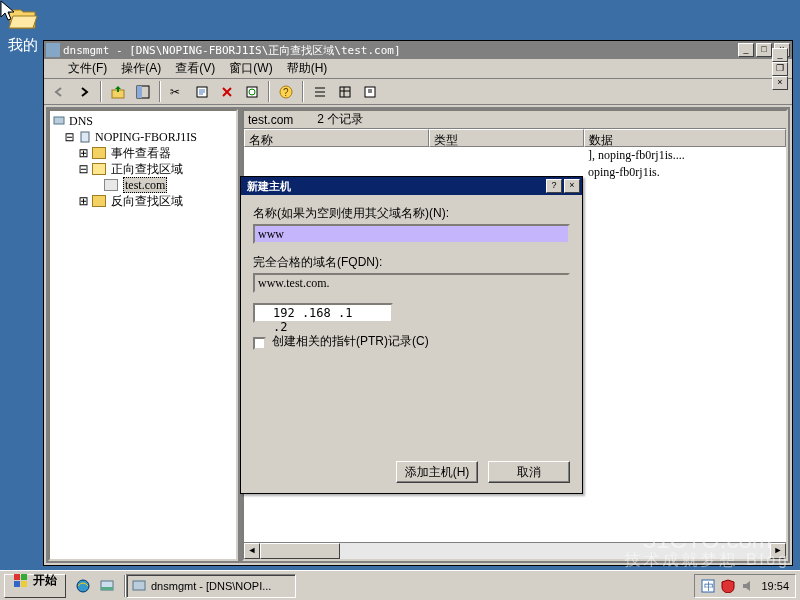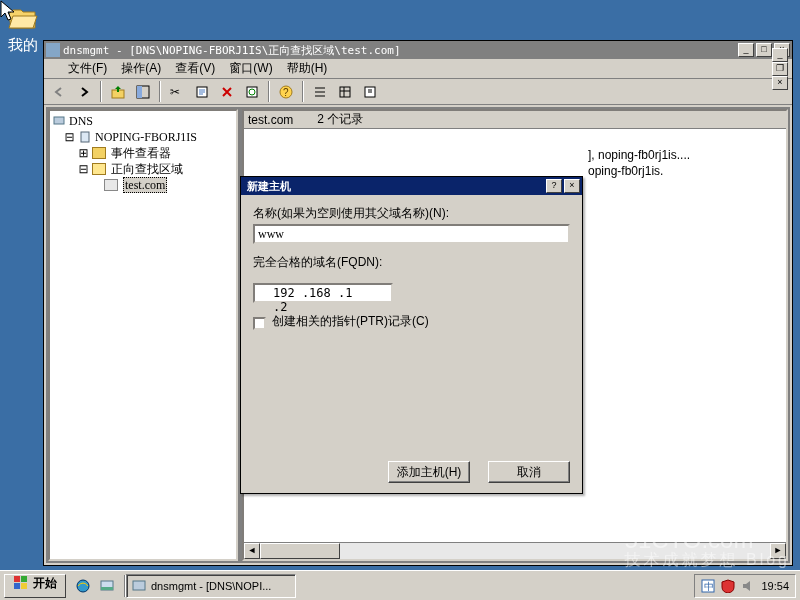--- a/index.html
+++ b/index.html
@@ -94,21 +94,21 @@
   }
   .list-cols {
     height:18px; display:flex;
   }
   .list-cols .col {
     background:#d4d0c8;
     border:1px solid #fff; border-right-color:#808080; border-bottom-color:#808080;
     padding:2px 4px; font-size:12px;
   }
   .list-body { position:absolute; top:36px; left:0; right:0; bottom:20px; overflow:hidden;}
-  .row { display:flex; padding:1px 4px; }
+  .row { display:flex; padding:1px 4px;font-family:Liberation Serif, serif; }
   .hscroll {
     position:absolute; left:0; right:0; bottom:0; height:17px;
     background:#d4d0c8; border-top:1px solid #808080;
     display:flex;
   }
   .hscroll .arrow {
     width:16px; height:16px; background:#d4d0c8;
     border:1px solid #fff; border-right-color:#404040; border-bottom-color:#404040;
     font-size:9px; text-align:center; line-height:13px;
   }
@@ -123,54 +123,54 @@
     background:#d4d0c8;
     border:1px solid #000;
     box-shadow: 2px 2px 2px rgba(0,0,0,0.3);
   }
   .dialog .titlebar { background: linear-gradient(to right,#0a246a,#a6caf0); background:#0a246a;}
   .dialog-body { padding:10px 12px; }
   .field-label { font-size:12px; margin-bottom:2px; }
   .textbox {
     width:100%; height:20px;
     border:2px inset #d4d0c8;
-    background:#ffffff; padding:1px 3px; font-size:12px;
+    background:#c4b5fd; padding:1px 3px; font-size:12px;
     font-family:"SimSun",Tahoma;
   }
   .textbox.readonly { background:#d4d0c8; }
   .ipbox {
     width:140px; height:20px;
     border:2px inset #d4d0c8; background:#fff;
     padding:1px 18px; font-size:12px;
     font-family:"SimSun",monospace;
   }
   .checkbox-row { display:flex; align-items:flex-end; gap:6px; margin-top:10px;}
   .checkbox-row .cb { width:13px; height:13px; border:2px inset #d4d0c8; background:#fff;}
   .dlg-buttons {
-    position:absolute; right:12px; bottom:10px; display:flex; gap:18px;
+    position:absolute; right:12px; bottom:10px; display:flex; gap:10px;
   }
   .btn {
     min-width:82px; height:22px;
     background:#d4d0c8;
     border:1px solid #fff;
     border-right-color:#404040; border-bottom-color:#404040;
     box-shadow: inset -1px -1px #808080, inset 1px 1px #d4d0c8;
     font-size:12px; text-align:center; line-height:20px;
     padding:0 6px;
   }
   
   .taskbar {
     position:absolute; left:0; right:0; bottom:0; height:30px;
     background:#d4d0c8; border-top:1px solid #fff;
     display:flex; align-items:center; padding:2px 4px;
   }
   .start-btn {
-    height:24px; padding:0 8px;
+    height:24px; padding:8px 8px;
     border:1px solid #fff; border-right-color:#404040; border-bottom-color:#404040;
-    display:flex; align-items:flex-start; gap:4px;
+    display:flex; align-items:flex-end; gap:4px;
     background:#d4d0c8; font-weight:bold; font-size:12px;
   }
   .ql { display:flex; gap:2px; margin:0 6px;}
   .ql .qbtn { width:22px; height:22px; display:flex; align-items:center; justify-content:center;}
   .task-btn {
     height:24px; width:170px;
     border:1px solid #808080; border-right-color:#fff; border-bottom-color:#fff;
     background:#d4d0c8; display:flex; align-items:center; padding:0 4px; gap:4px;
     box-shadow: inset 1px 1px #404040;
     font-size:11px;
@@ -178,21 +178,21 @@
   }
   .tray {
     margin-left:auto; height:24px;
     border:1px solid #808080; border-right-color:#fff; border-bottom-color:#fff;
     display:flex; align-items:center; padding:0 6px; gap:6px;
     font-size:11px;
   }
   .watermark {
     position:absolute; right:10px; bottom:32px;
     font-size:24px; font-family:Arial; color:rgba(255,255,255,0.5);
-    text-align:left; line-height:1;
+    text-align:center; line-height:1;
   }
   .watermark .sub { font-size:16px; letter-spacing:3px;}
   svg { display:block; }
 </style>
 </head>
 <body>
 
 <div class="desktop-icon" style="left:6px; top:4px;">
   <svg class="ico" viewBox="0 0 32 32">
       <path d="M2 10 L6 6 H14 L16 8 H28 V24 H4 Z" fill="#f6d36b" stroke="#a07b1f"></path>
@@ -327,27 +327,37 @@
         </div>
         <div class="tree-item" style="padding-left:26px;">
           <span class="toggle">⊟</span>
           <span class="folder open"></span>
           <span class="label">正向查找区域</span>
         </div>
         <div class="tree-item selected" style="padding-left:52px;">
           <span class="folder" style="background:#e8e8e8; border-color:#888;"></span>
           <span class="label">test.com</span>
         </div>
+        <div class="tree-item" style="padding-left:26px;">
+          <span class="toggle">⊞</span>
+          <span class="folder"></span>
+          <span class="label">反向查找区域</span>
+        </div>
       </div>
     </div>
 
     <div class="list-pane">
       <div class="list-header-top">
         <span>test.com</span>
         <span style="margin-left:24px;">2 个记录</span>
+      </div>
+      <div class="list-cols">
+        <div class="col" style="width:185px;">名称</div>
+        <div class="col" style="width:155px;">类型</div>
+        <div class="col" style="flex:1;">数据</div>
       </div>
       <div class="list-body">
         <div class="row">
           <div style="width:185px;"></div>
             <div style="width:155px;"></div>
           <div>], noping-fb0rj1is....</div>
         </div>
         <div class="row">
           <div style="width:185px;"></div>
             <div style="width:155px;"></div>
@@ -371,20 +381,21 @@
     <div class="winbtns">
       <div class="winbtn">?</div>
       <div class="winbtn">×</div>
     </div>
   </div>
   <div class="dialog-body">
     <div class="field-label">名称(如果为空则使用其父域名称)(N):</div>
     <input class="textbox" value="www" style="">
     <div style="height:10px;"></div>
     <div class="field-label">完全合格的域名(FQDN):</div>
+    <div class="textbox readonly">www.test.com.</div>
     <div style="height:10px;"></div>
     <div class="ipbox">192 .168 .1    .2</div>
     <div class="checkbox-row">
       <div class="cb"></div>
       <span>创建相关的指针(PTR)记录(C)</span>
     </div>
   </div>
   <div class="dlg-buttons">
     <div class="btn">添加主机(H)</div>
     <div class="btn">取消</div>

